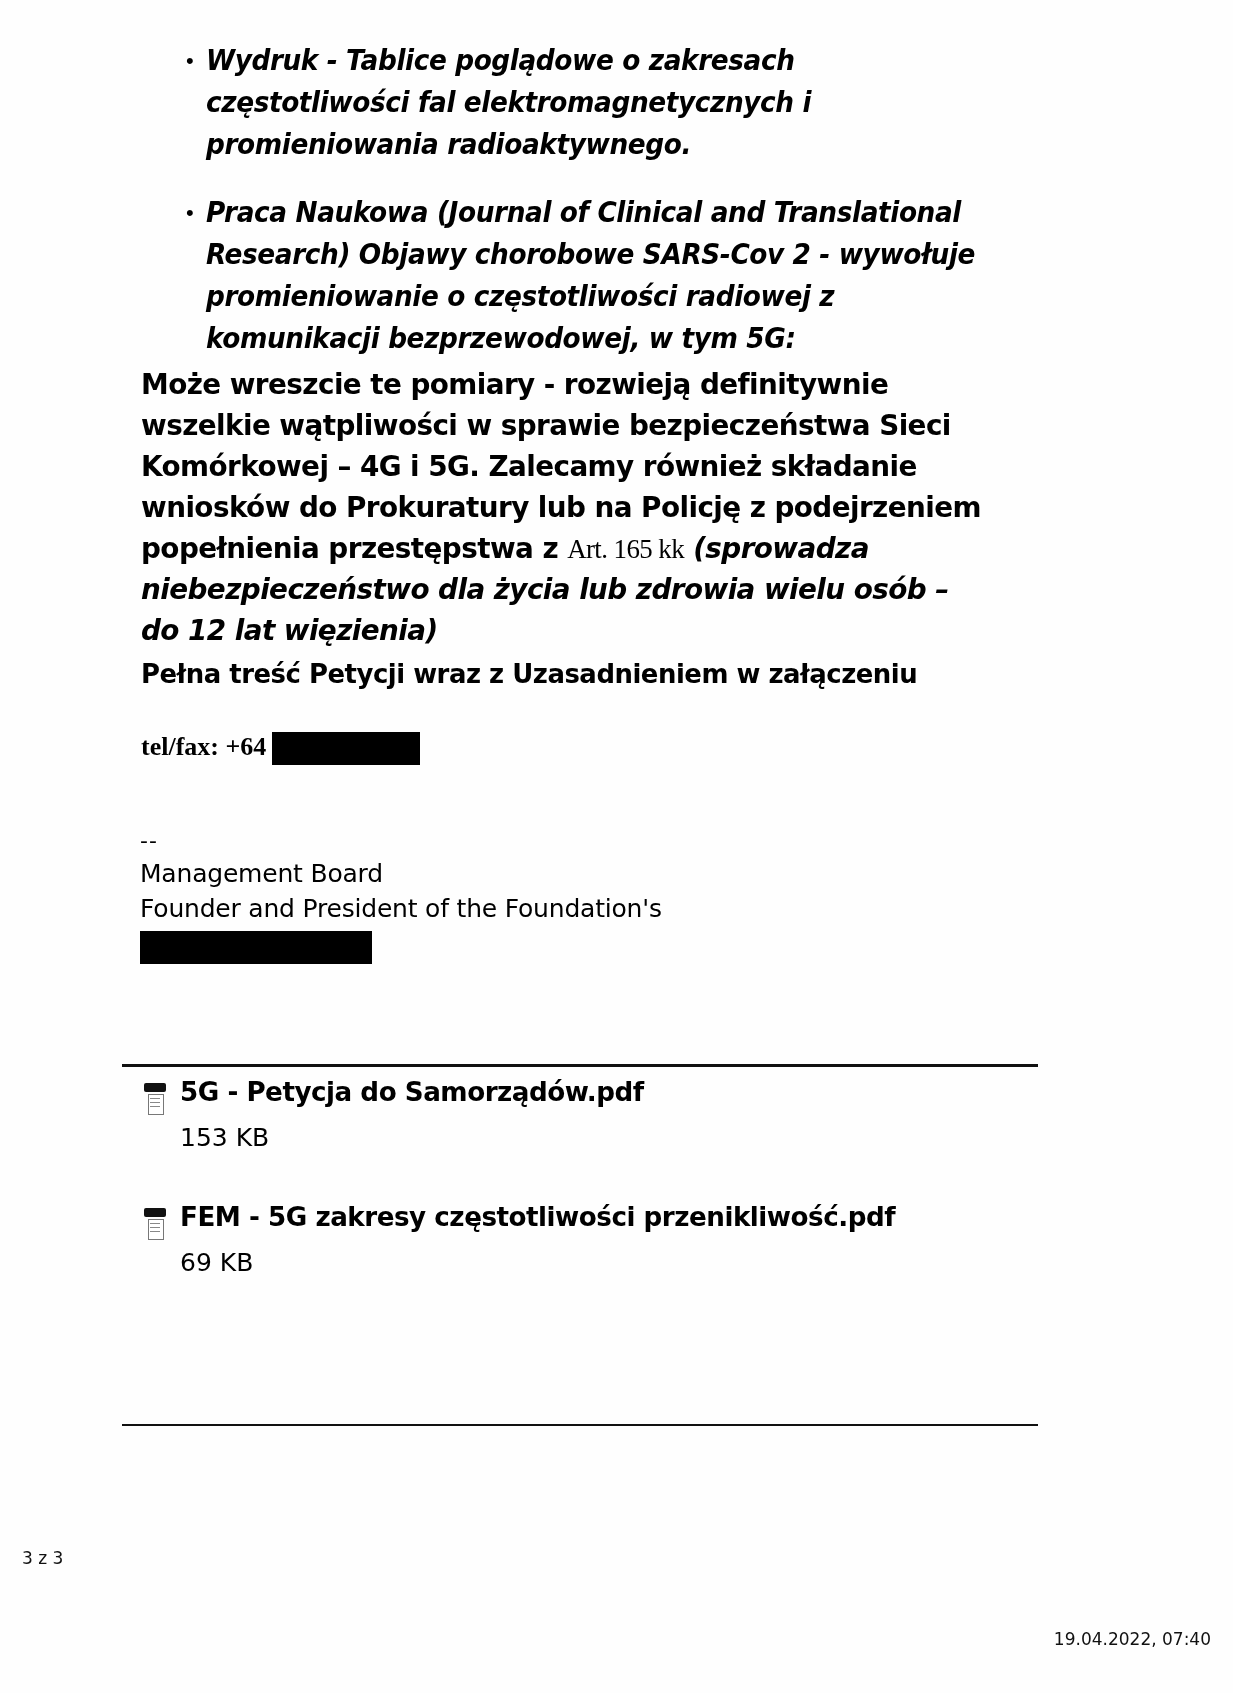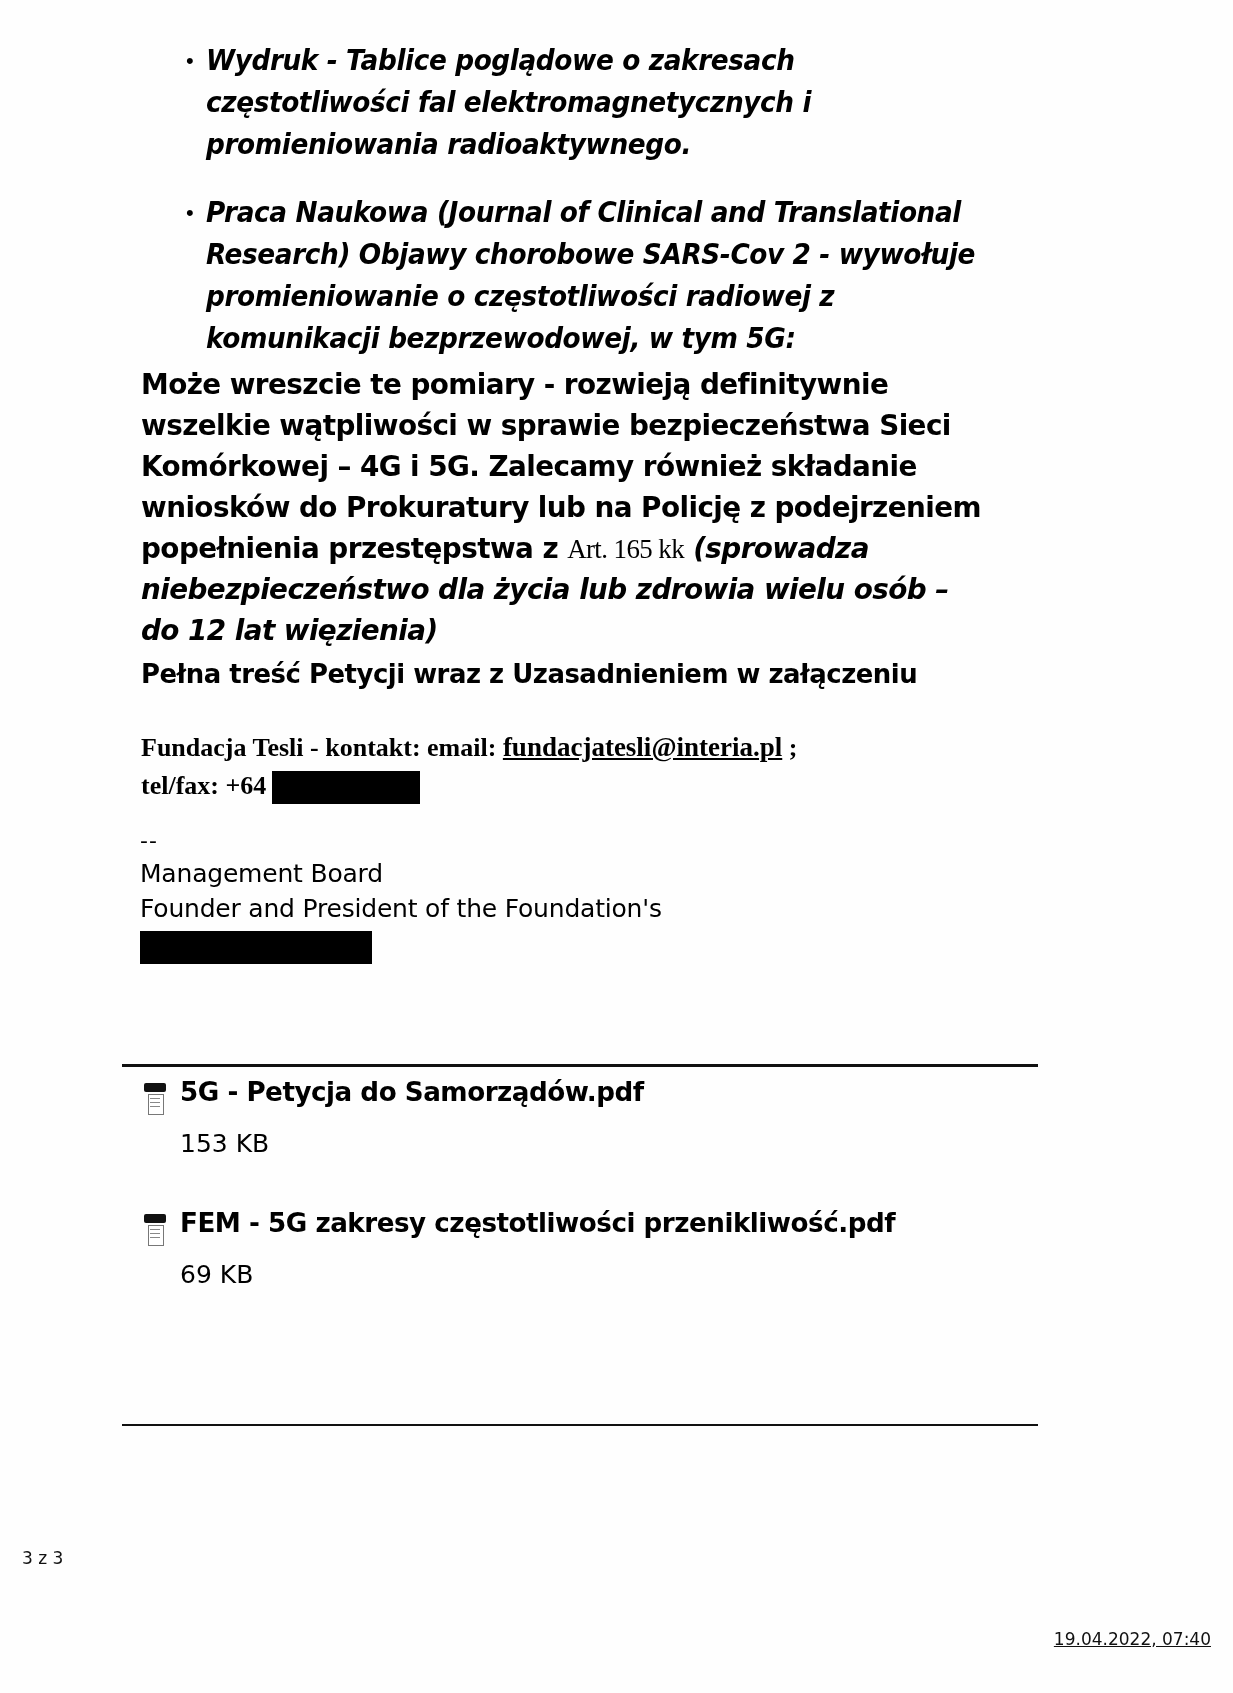--- a/index.html
+++ b/index.html
@@ -206,41 +206,40 @@
     font-size: 27px;
     line-height: 36px;
     letter-spacing: -0.5px;
     transform: scaleX(0.97);
     transform-origin: left top;
   }
   .attach-size {
     font-family: "DejaVu Sans", sans-serif;
     font-size: 25px;
     line-height: 34px;
-    margin-top: 17px;
+    margin-top: 11px;
   }
 
   
   .footer-left {
     position: absolute;
     left: 22px;
     top: 1548px;
     font-family: "DejaVu Sans", sans-serif;
     font-size: 17px;
     color: #111;
   }
   .footer-right {
     position: absolute;
     right: 22px;
     top: 1629px;
     font-family: "DejaVu Sans", sans-serif;
     font-size: 17px;
     color: #111;
     text-align: right;
-    text-decoration: underline;
   }
 </style>
 </head>
 <body>
 
 <div class="page">
 
   <div class="bullets">
 
     <div class="bullet-row">
@@ -253,21 +252,20 @@
       <span class="bullet-text">Praca Naukowa (Journal of Clinical and Translational Research) Objawy chorobowe SARS-Cov 2 - wywołuje promieniowanie o częstotliwości radiowej z komunikacji bezprzewodowej, w tym 5G:</span>
     </div>
 
   </div>
 
   <div class="para-main"><span>Może wreszcie te pomiary - rozwieją definitywnie wszelkie wątpliwości w sprawie bezpieczeństwa Sieci Komórkowej – 4G i 5G. Zalecamy również składanie wniosków do Prokuratury lub na Policję z podejrzeniem popełnienia przestępstwa z </span><span class="serif-inline">Art. 165 kk</span><span class="ital-inline"> (sprowadza niebezpieczeństwo dla życia lub zdrowia wielu osób – do 12 lat więzienia)</span></div>
 
   <div class="para-attach">Pełna treść Petycji wraz z Uzasadnieniem w załączeniu</div>
 
   <div class="contact">
-    <div><span>Fundacja Tesli - kontakt: email: </span><span class="mail">fundacjatesli@interia.pl</span><span> ;</span></div>
     <div><span>tel/fax: +64</span><span class="redact-bar redact-phone"></span></div>
   </div>
 
   <div class="sig">
     <div class="dashes">--</div>
     <div>Management Board</div>
     <div>Founder and President of the Foundation's</div>
     <div class="redact-bar redact-name"></div>
   </div>
 

